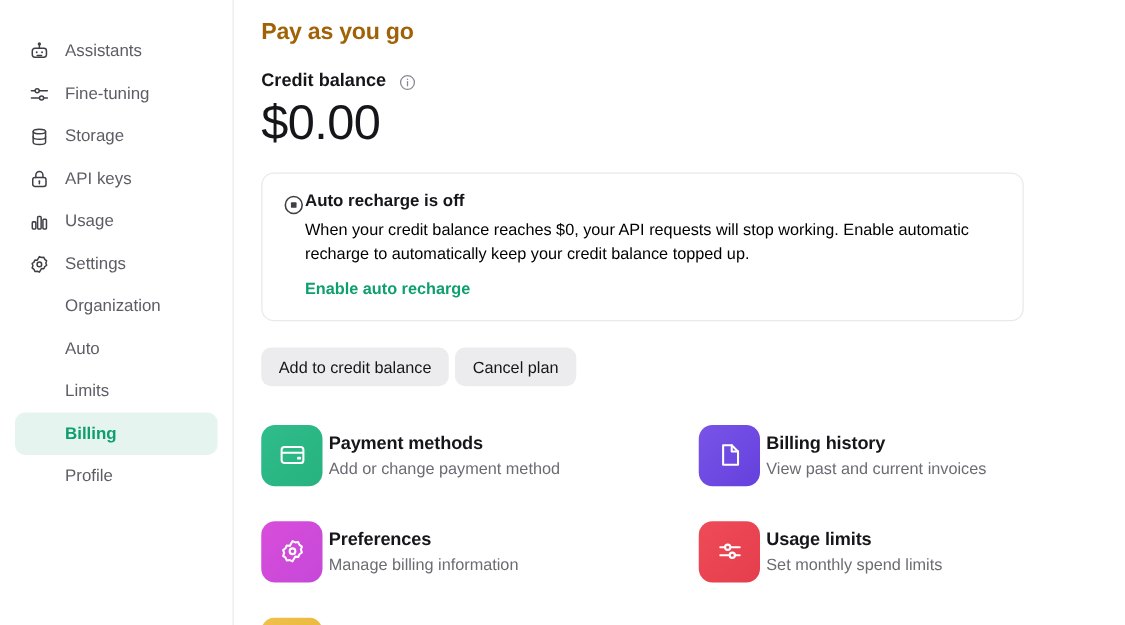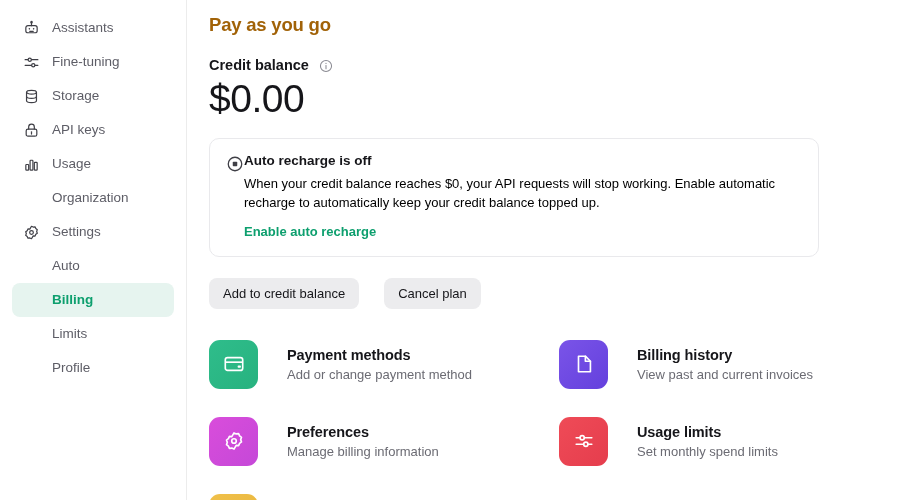--- a/index.html
+++ b/index.html
@@ -20,21 +20,21 @@
     background: #ffffff;
   }
 
   
   .sidebar {
     width: 187px;
     height: 500px;
     flex: 0 0 187px;
     border-right: 1px solid #ececec;
     background: #ffffff;
-    padding-top: 11px;
+    padding-top: 24px;
     position: relative;
   }
 
   .nav-item {
     display: flex;
     align-items: center;
     height: 34px;
     margin: 0 12px;
     padding: 0 10px;
     border-radius: 8px;
@@ -151,21 +151,21 @@
     font-weight: bold;
     color: #0d9f6e;
     text-decoration: none;
     cursor: pointer;
     display: inline-block;
   }
 
   
   .btn-row {
     display: flex;
-    gap: 25px;
+    gap: 5px;
     margin-bottom: 31px;
   }
   .btn {
     background: #ececee;
     border: none;
     border-radius: 8px;
     height: 31px;
     padding: 0 14px;
     font-size: 13px;
     color: #16161a;
@@ -178,21 +178,21 @@
   
   .tile-grid {
     display: grid;
     grid-template-columns: 350px 350px;
     column-gap: 0px;
     row-gap: 28px;
   }
   .tile {
     display: flex;
     align-items: center;
-    gap: 29px;
+    gap: 5px;
     cursor: pointer;
   }
   .tile-icon {
     width: 49px; height: 49px;
     border-radius: 11px;
     flex: 0 0 49px;
     display: flex;
     align-items: center;
     justify-content: center;
     color: #ffffff;
@@ -280,44 +280,44 @@
       <span class="ico">
         <svg viewBox="0 0 24 24" fill="none" stroke="currentColor" stroke-width="1.7" stroke-linecap="round" stroke-linejoin="round">
           <rect x="4" y="12" width="4" height="8" rx="1"></rect>
           <rect x="10" y="6" width="4" height="14" rx="1"></rect>
           <rect x="16" y="9" width="4" height="11" rx="1"></rect>
         </svg>
       </span>
       <span class="nav-label">Usage</span>
     </div>
 
-    <div class="nav-item sub">
-      <span class="nav-label">Organization</span>
-    </div>
-
     <div class="nav-item">
       <span class="ico">
         <svg viewBox="0 0 24 24" fill="none" stroke="currentColor" stroke-width="1.7" stroke-linejoin="round">
           <path d="M12 3.2l2.4 1.1 2.6-.3 1.1 2.4 2.1 1.6-.9 2.5.9 2.5-2.1 1.6-1.1 2.4-2.6-.3L12 20.8l-2.4-1.1-2.6.3-1.1-2.4-2.1-1.6.9-2.5-.9-2.5 2.1-1.6 1.1-2.4 2.6.3z"></path>
           <circle cx="12" cy="12" r="2.6"></circle>
         </svg>
       </span>
       <span class="nav-label">Settings</span>
     </div>
 
     <div class="nav-item sub">
+      <span class="nav-label">Organization</span>
+    </div>
+
+    <div class="nav-item sub">
       <span class="nav-label">Auto</span>
+    </div>
+
+    <div class="nav-item sub">
+      <span class="nav-label">Limits</span>
     </div>
 
     <div class="nav-item sub active">
       <span class="nav-label">Billing</span>
-    </div>
-
-    <div class="nav-item sub">
-      <span class="nav-label">Limits</span>
     </div>
 
     <div class="nav-item sub">
       <span class="nav-label">Profile</span>
     </div>
 
   </nav>
 
   <main class="main">
 

